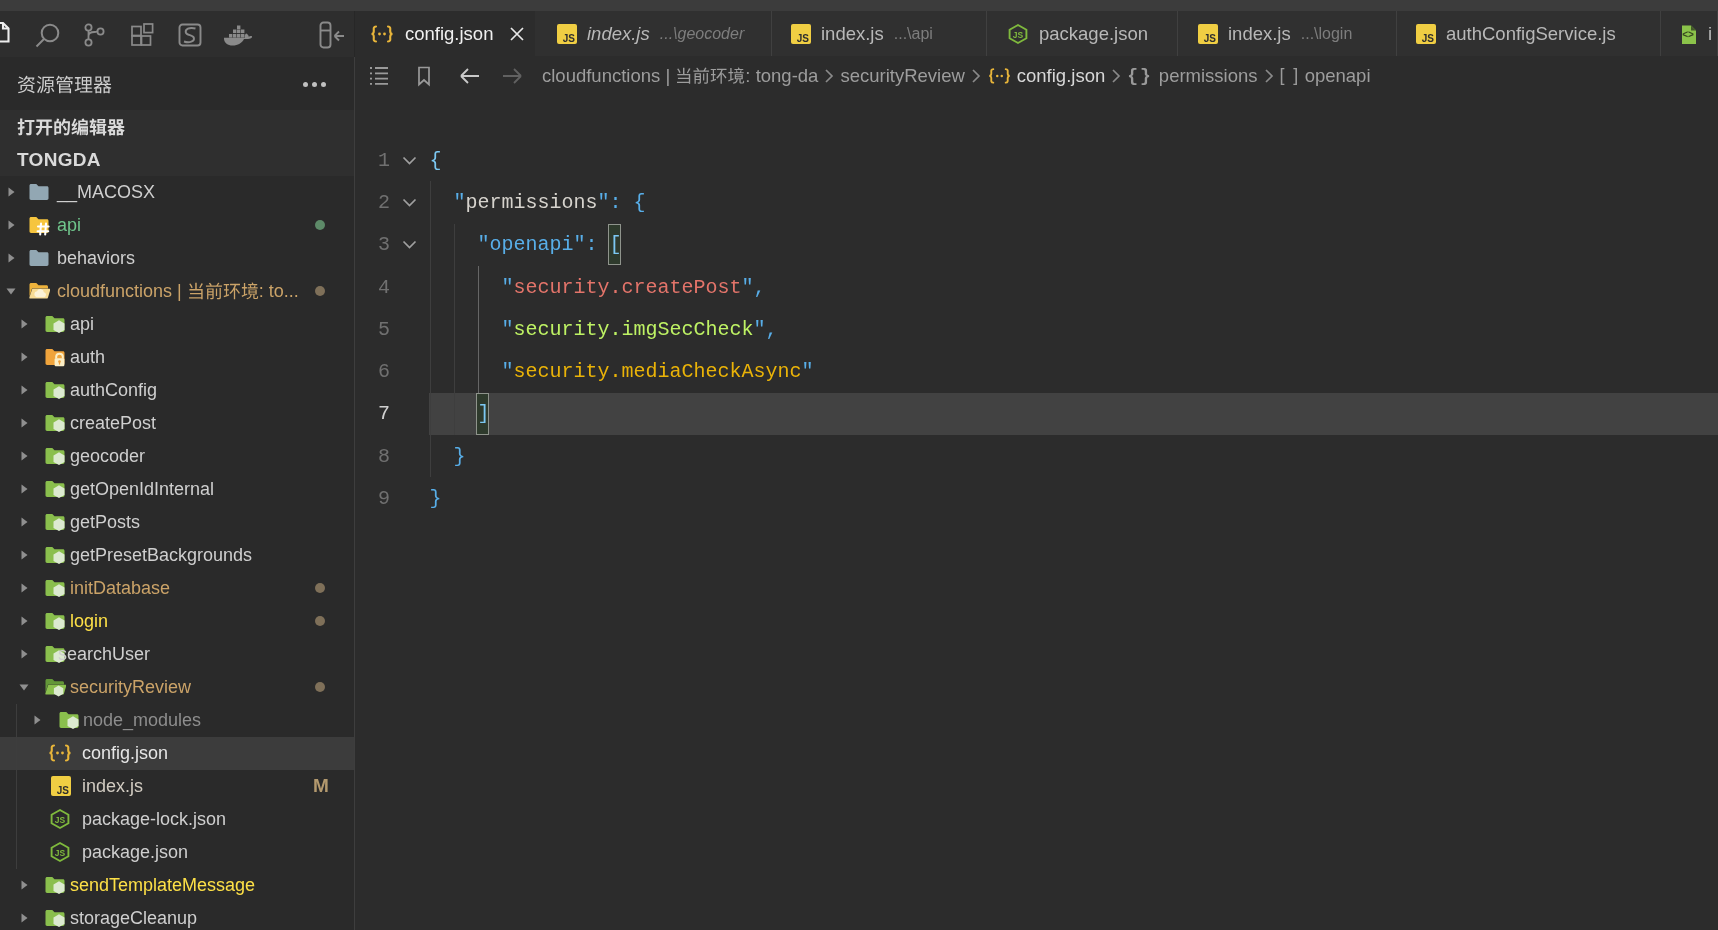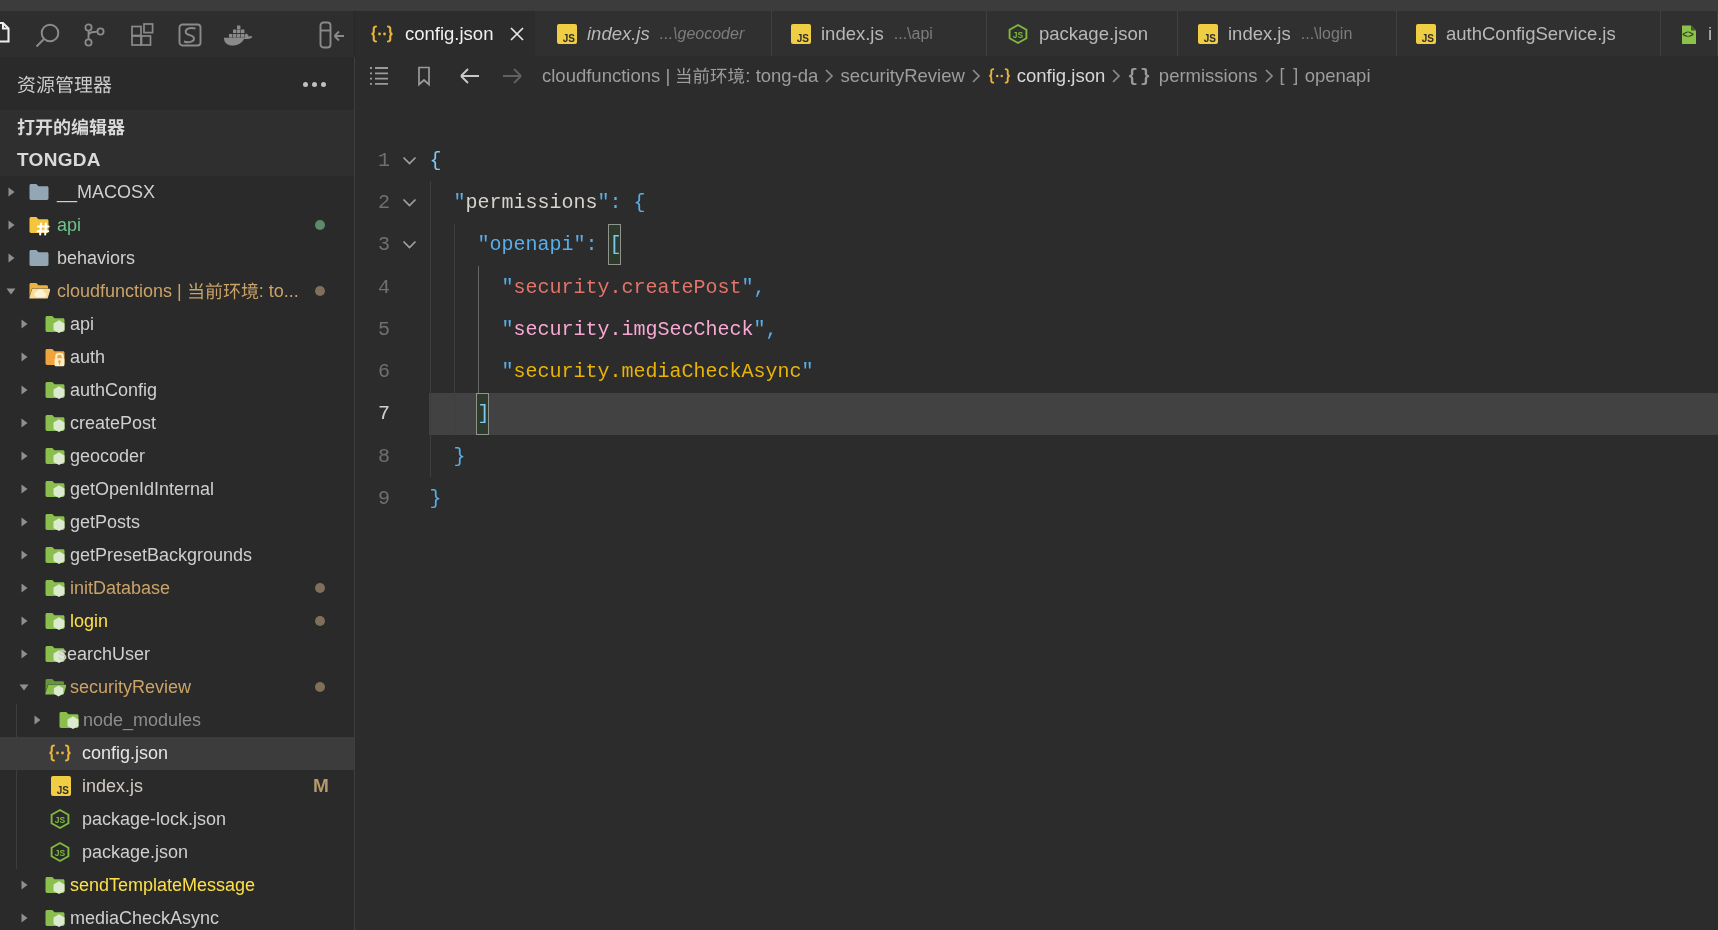--- a/index.html
+++ b/index.html
@@ -443,21 +443,21 @@
       <path d="M3.5 1.5 l6 4.5 l-6 4.5 z" fill="#8f8f8f"></path>
     </svg>
   </div>
 <div class="row" style="left:44px;top:901.5px;height:33px">
     <svg width="22" height="22" viewBox="0 0 22 22" style="flex:none;">
       <path d="M1.5 4.5 c0,-1 0.7,-1.6 1.6,-1.6 h5.2 l2.2 2.4 h8.4 c1,0 1.6,0.7 1.6,1.6 v10.4 c0,1 -0.7,1.6 -1.6,1.6 h-15.8 c-1,0 -1.6,-0.7 -1.6,-1.6 z" fill="#8abf4d"></path>
       <path d="M15 7.3 L20.5 10.5 V16.9 L15 20.1 L9.5 16.9 V10.5 Z" fill="#dcead0"></path>
     </svg>
   </div>
 <div class="row" style="left:70px;top:901.5px;height:33px;white-space:nowrap">
-    <span style="font:18px 'Liberation Sans';color:#cfcfcf">mediaCheckAsync</span>
+    <span style="font:18px 'Liberation Sans';color:#cfcfcf">storageCleanup</span>
   </div>
 <div class="abs" style="left:16px;top:704px;width:1px;height:165px;background:#3d3d3d"></div>
 <div class="row" style="left:355px;top:11px;width:180px;height:45px;background:#2c2c2c;padding-left:14px;gap:10px">
     <svg width="26" height="22" viewBox="0 0 26 22" style="flex:none;margin-right:0px">
       <g fill="none" stroke="#e8b53a" stroke-width="2.1" stroke-linecap="round">
 <path d="M7.0 3.5 c-3.0,0 -2.2,2.5 -2.2,4.5 c0,2.0 -0.6,3.0 -2.3,3.0 c1.7,0 2.3,1.0 2.3,3.0 c0,2.0 -0.8,4.5 2.2,4.5"></path>
 <path d="M19.0 3.5 c3.0,0 2.2,2.5 2.2,4.5 c0,2.0 0.6,3.0 2.3,3.0 c-1.7,0 -2.3,1.0 -2.3,3.0 c0,2.0 0.8,4.5 -2.2,4.5"></path>
       </g>
 <circle cx="10.5" cy="11.0" r="1.4" fill="#e8b53a"></circle>
       <circle cx="15.5" cy="11.0" r="1.4" fill="#e8b53a"></circle>
@@ -592,16 +592,16 @@
   </div>
 <div class="row" style="left:401px;top:223.6px;height:42.3px">
     <svg width="17" height="17" viewBox="0 0 17 17" style="flex:none;">
       <path d="M2.5 5.5 l6 6 L14.5 5.5" fill="none" stroke="#a0a0a0" stroke-width="1.7"></path>
     </svg>
   </div>
 <div class="row" style="left:429.5px;top:139.0px;height:42.3px;font:20px 'Liberation Mono';white-space:pre"><span style="color:#7cc8f2">{</span></div>
 <div class="row" style="left:429.5px;top:181.3px;height:42.3px;font:20px 'Liberation Mono';white-space:pre"><span style="color:#58aee8">  "</span><span style="color:#d6d3cd">permissions</span><span style="color:#58aee8">": {</span></div>
 <div class="row" style="left:429.5px;top:223.6px;height:42.3px;font:20px 'Liberation Mono';white-space:pre"><span style="color:#58aee8">    "</span><span style="color:#58aee8">openapi</span><span style="color:#58aee8">": </span><span style="color:#7cc8f2">[</span></div>
 <div class="row" style="left:429.5px;top:265.9px;height:42.3px;font:20px 'Liberation Mono';white-space:pre"><span style="color:#58aee8">      "</span><span style="color:#e3746a">security.createPost</span><span style="color:#58aee8">",</span></div>
-<div class="row" style="left:429.5px;top:308.2px;height:42.3px;font:20px 'Liberation Mono';white-space:pre"><span style="color:#58aee8">      "</span><span style="color:#f9a8d4">security.imgSecCheck</span><span style="color:#58aee8">",</span></div>
+<div class="row" style="left:429.5px;top:308.2px;height:42.3px;font:20px 'Liberation Mono';white-space:pre"><span style="color:#58aee8">      "</span><span style="color:#bef264">security.imgSecCheck</span><span style="color:#58aee8">",</span></div>
 <div class="row" style="left:429.5px;top:350.5px;height:42.3px;font:20px 'Liberation Mono';white-space:pre"><span style="color:#58aee8">      "</span><span style="color:#eab308">security.mediaCheckAsync</span><span style="color:#58aee8">"</span></div>
 <div class="row" style="left:429.5px;top:392.79999999999995px;height:42.3px;font:20px 'Liberation Mono';white-space:pre"><span style="color:#7cc8f2">    ]</span></div>
 <div class="row" style="left:429.5px;top:435.09999999999997px;height:42.3px;font:20px 'Liberation Mono';white-space:pre"><span style="color:#58aee8">  }</span></div>
 <div class="row" style="left:429.5px;top:477.4px;height:42.3px;font:20px 'Liberation Mono';white-space:pre"><span style="color:#58aee8">}</span></div>
 </body></html>

